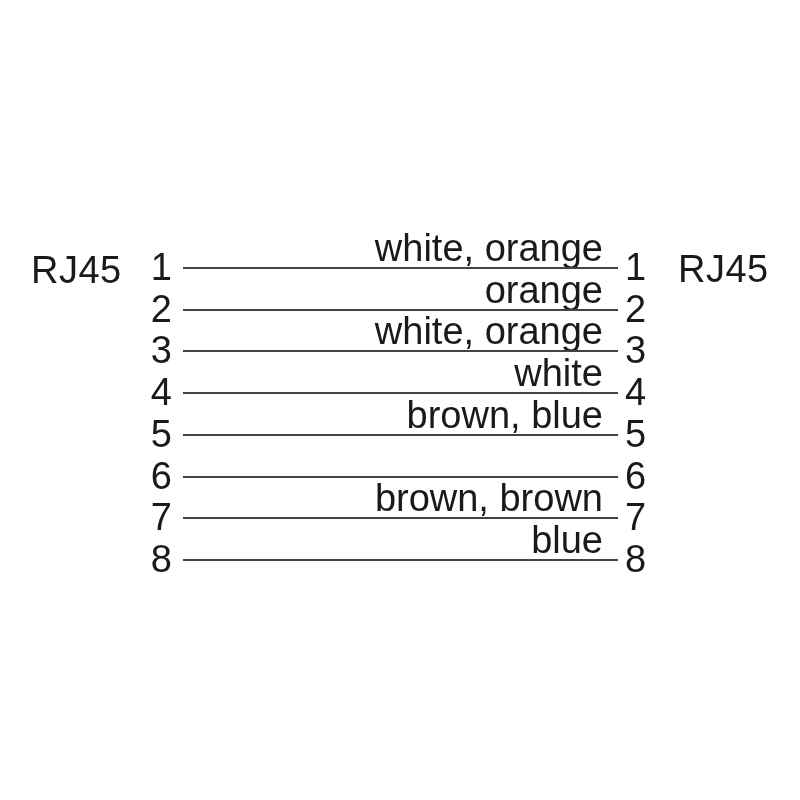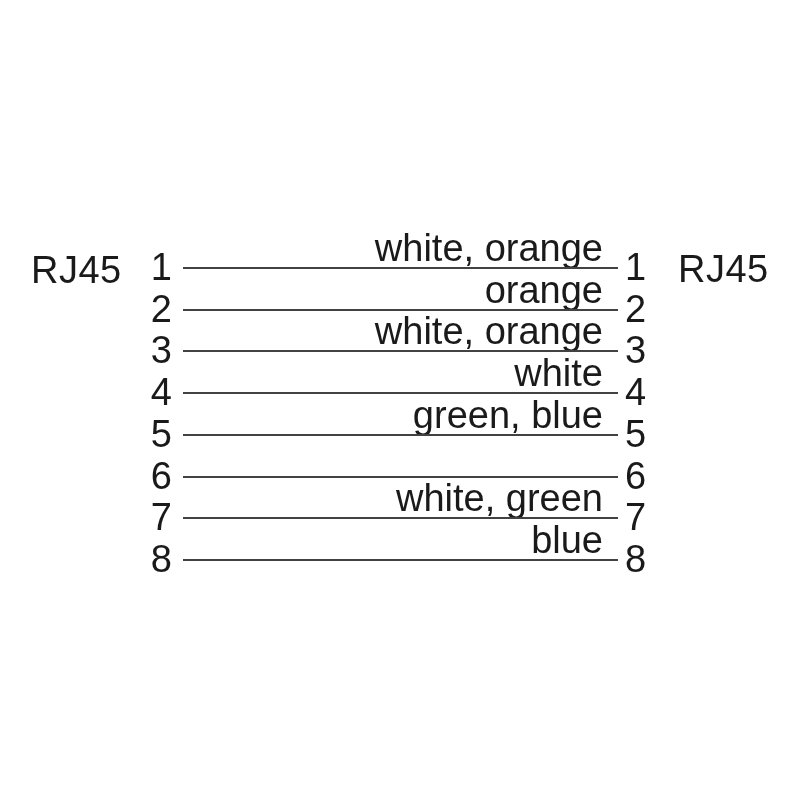--- a/index.html
+++ b/index.html
@@ -110,34 +110,34 @@
 
   <div class="wire-row" style="top: 353.1px;">
     <span class="pin pin-left">4</span>
     <span class="wire-label">white</span>
     <span class="wire-line"></span>
     <span class="pin pin-right">4</span>
   </div>
 
   <div class="wire-row" style="top: 394.8px;">
     <span class="pin pin-left">5</span>
-    <span class="wire-label">green, blue</span>
+    <span class="wire-label">brown, blue</span>
     <span class="wire-line"></span>
     <span class="pin pin-right">5</span>
   </div>
 
   <div class="wire-row" style="top: 436.5px;">
     <span class="pin pin-left">6</span>
     <span class="wire-line"></span>
     <span class="pin pin-right">6</span>
   </div>
 
   <div class="wire-row" style="top: 478.2px;">
     <span class="pin pin-left">7</span>
-    <span class="wire-label">white, green</span>
+    <span class="wire-label">brown, brown</span>
     <span class="wire-line"></span>
     <span class="pin pin-right">7</span>
   </div>
 
   <div class="wire-row" style="top: 519.9px;">
     <span class="pin pin-left">8</span>
     <span class="wire-label">blue</span>
     <span class="wire-line"></span>
     <span class="pin pin-right">8</span>
   </div>

